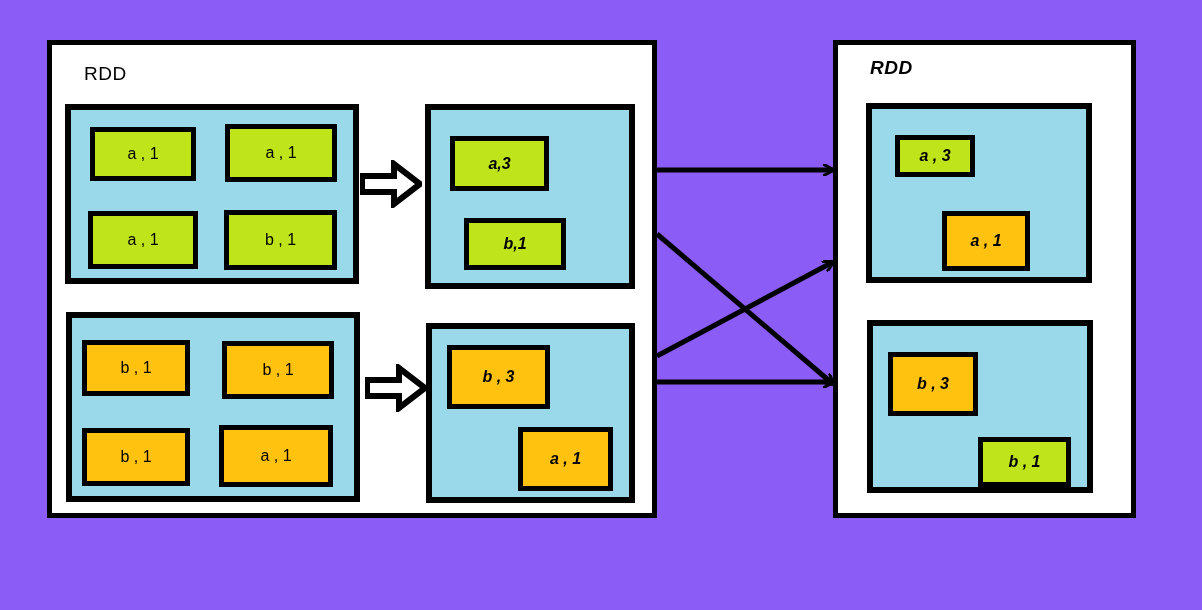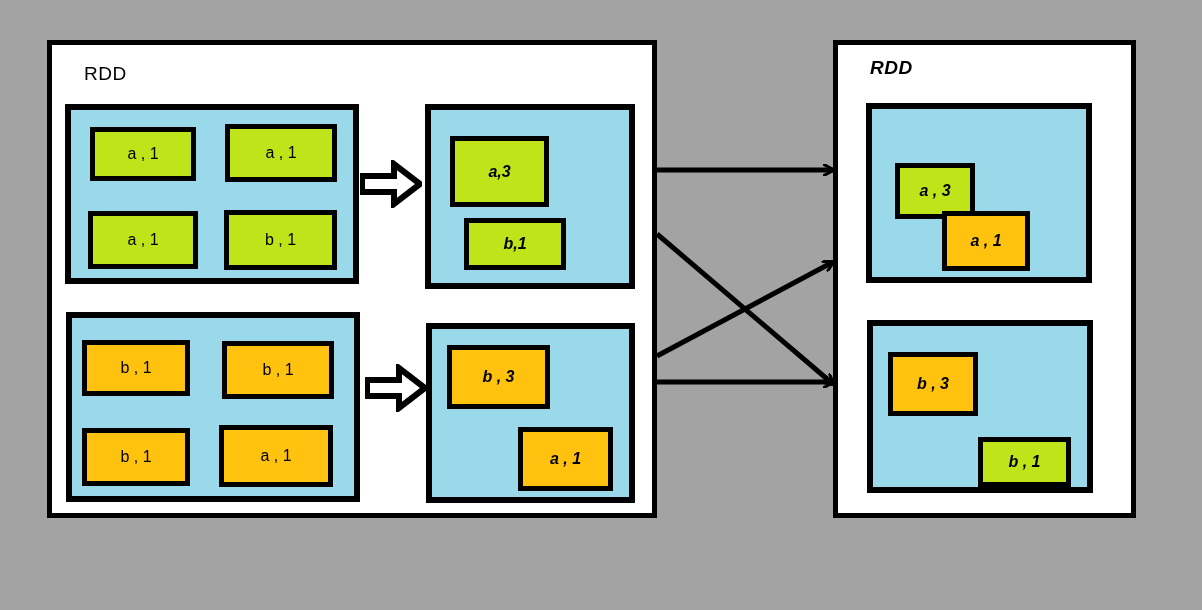--- a/index.html
+++ b/index.html
@@ -7,21 +7,21 @@
     padding: 0;
     background: #ffffff;
   }
   body {
     font-family: "Liberation Sans", sans-serif;
   }
   #canvas {
     position: relative;
     width: 1202px;
     height: 610px;
-    background: #a3a3a3;
+    background: #8b5cf6;
     overflow: hidden;
   }
 
   
   .rdd-container {
     position: absolute;
     background: #ffffff;
     border: 5px solid #000000;
     box-sizing: border-box;
   }
@@ -131,21 +131,21 @@
     </svg>
   </div>
   <div class="block-arrow" style="left:365px; top:364px; width:62px; height:48px;">
     <svg width="62" height="48" viewBox="0 0 62 48">
       <polygon points="2,16 34,16 34,4 60,24 34,44 34,32 2,32" fill="#ffffff" stroke="#000000" stroke-width="6" stroke-linejoin="miter"></polygon>
     </svg>
   </div>
 
   <div class="partition" style="left:425px; top:104px; width:210px; height:185px;">
   </div>
-  <div class="cell green italic" style="left:450px; top:136px; width:99px; height:71px;">
+  <div class="cell green italic" style="left:450px; top:136px; width:99px; height:55px;">
     <span class="txt">a,3</span>
   </div>
   <div class="cell green italic" style="left:464px; top:218px; width:102px; height:52px;justify-content:center;">
     <span class="txt">b,1</span>
   </div>
 
   <div class="partition" style="left:426px; top:323px; width:209px; height:180px;">
   </div>
   <div class="cell orange italic" style="left:447px; top:345px; width:103px; height:64px;">
     <span class="txt">b , 3</span>
@@ -165,21 +165,21 @@
     <line x1="657" y1="356" x2="833" y2="262" stroke="#000000" stroke-width="5" marker-end="url(#ah)"></line>
     <line x1="657" y1="382" x2="833" y2="382" stroke="#000000" stroke-width="5" marker-end="url(#ah)"></line>
   </svg>
 
   <div class="rdd-container" style="left:833px; top:40px; width:303px; height:478px;">
   </div>
   <div class="rdd-label ital" style="left:870px; top:57px;">RDD</div>
 
   <div class="partition" style="left:866px; top:103px; width:226px; height:180px;">
   </div>
-  <div class="cell green italic" style="left:895px; top:135px; width:80px; height:56px;margin-top:28px;">
+  <div class="cell green italic" style="left:895px; top:135px; width:80px; height:42px;">
     <span class="txt">a , 3</span>
   </div>
   <div class="cell orange italic" style="left:942px; top:211px; width:88px; height:60px;">
     <span class="txt">a , 1</span>
   </div>
 
   <div class="partition" style="left:867px; top:320px; width:226px; height:173px;">
   </div>
   <div class="cell orange italic" style="left:888px; top:352px; width:90px; height:64px;">
     <span class="txt">b , 3</span>

